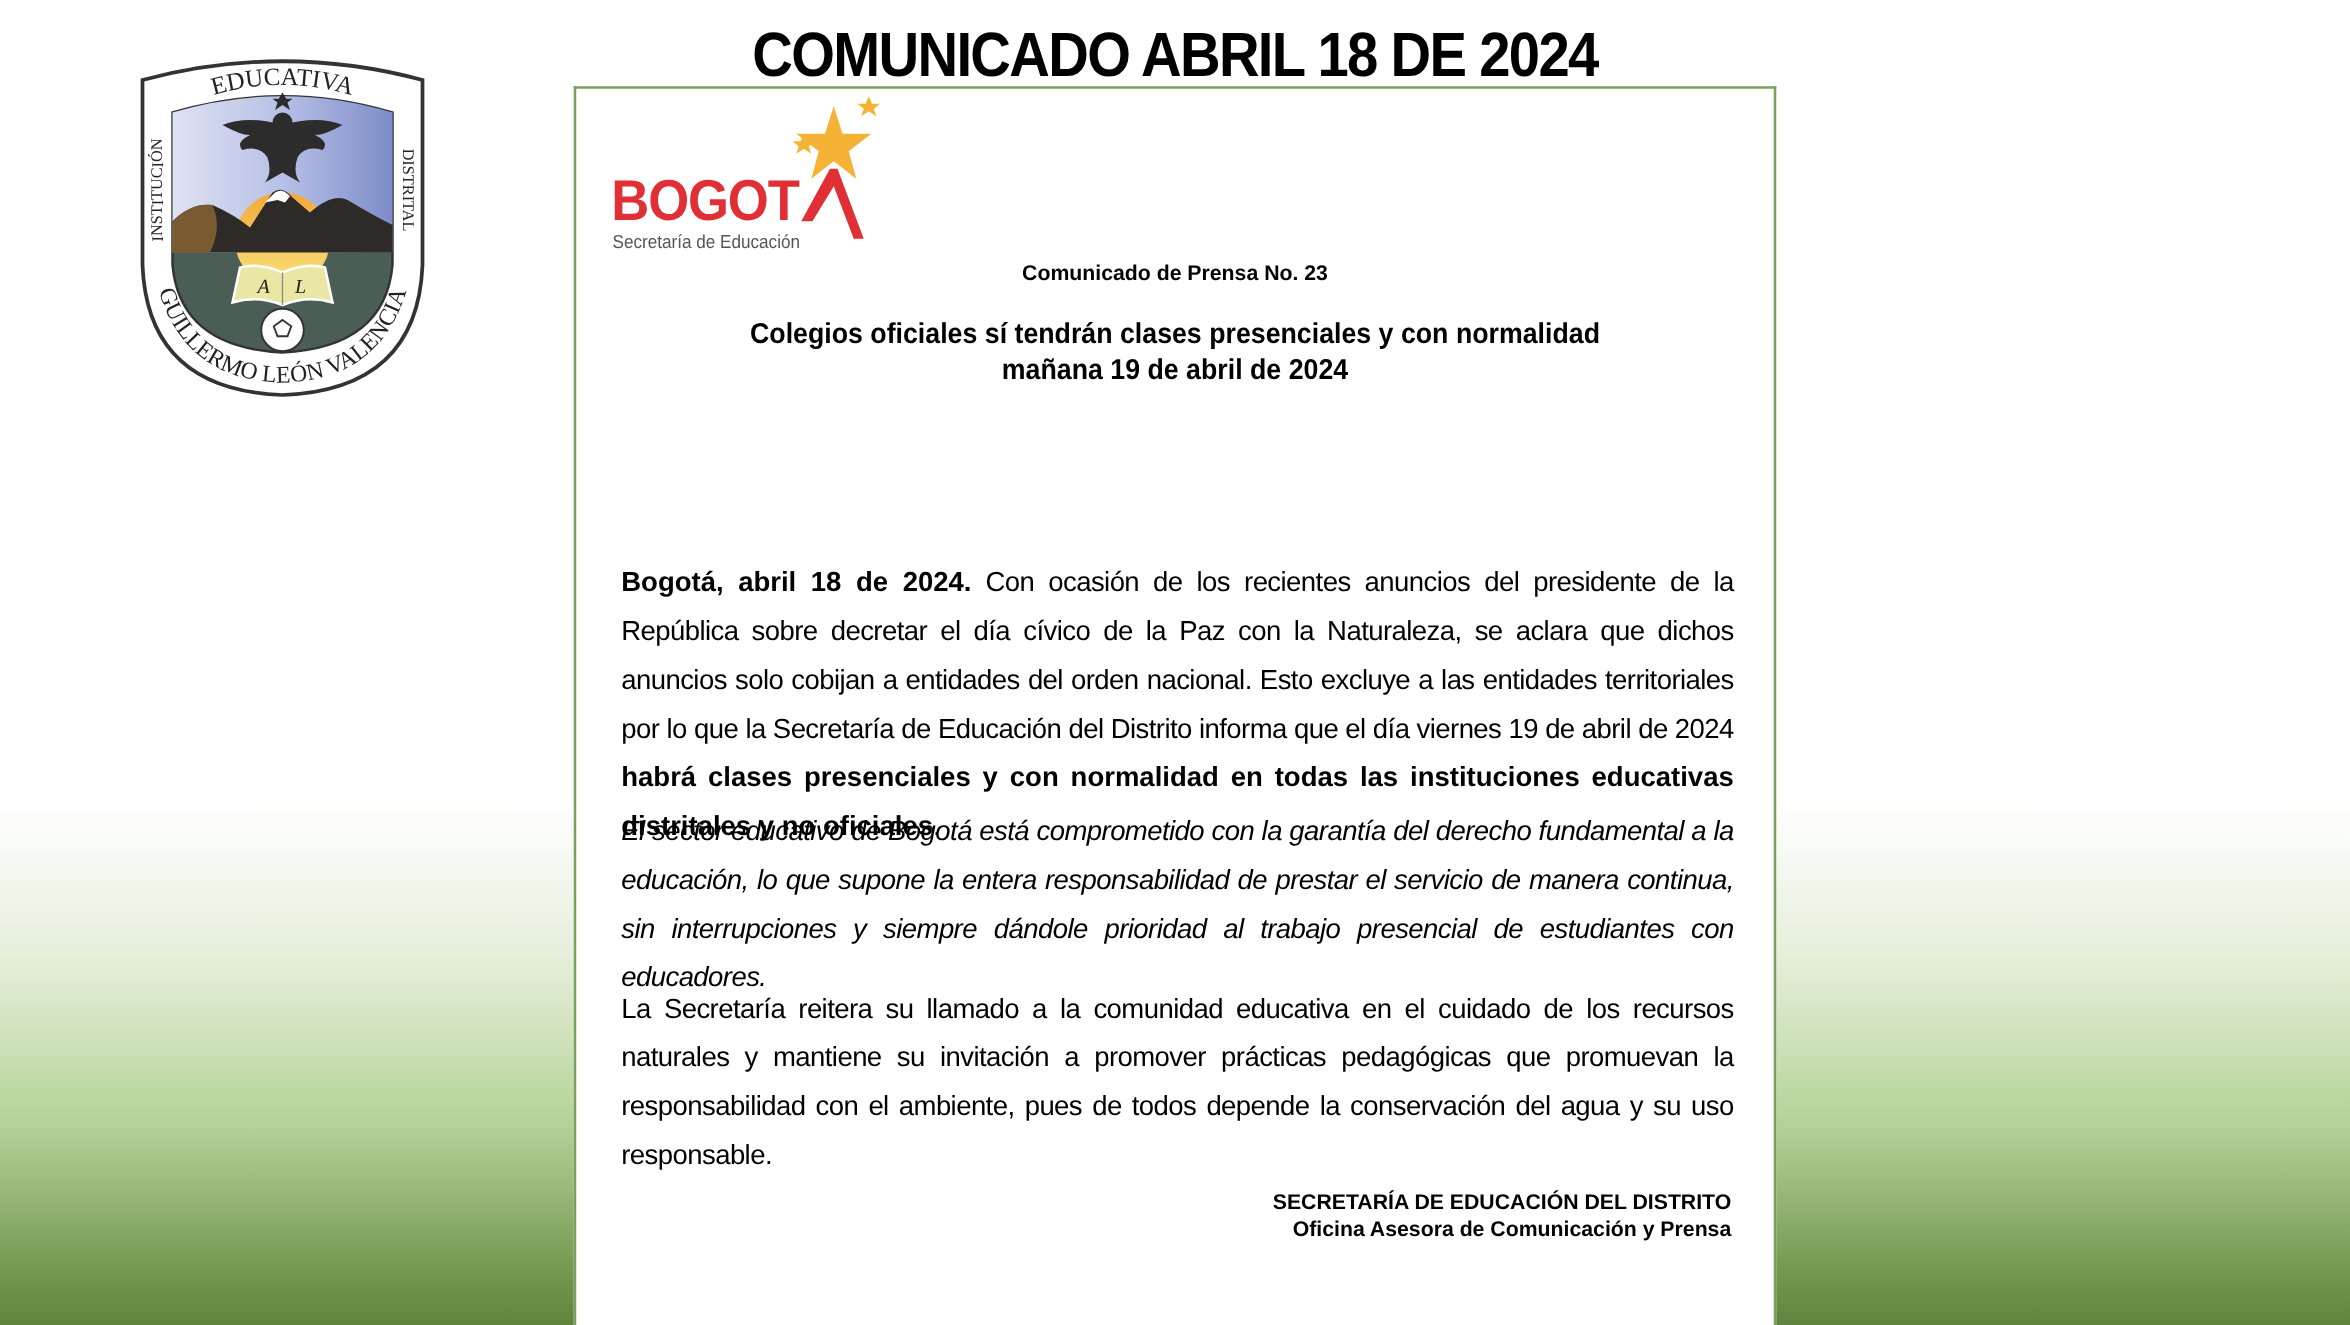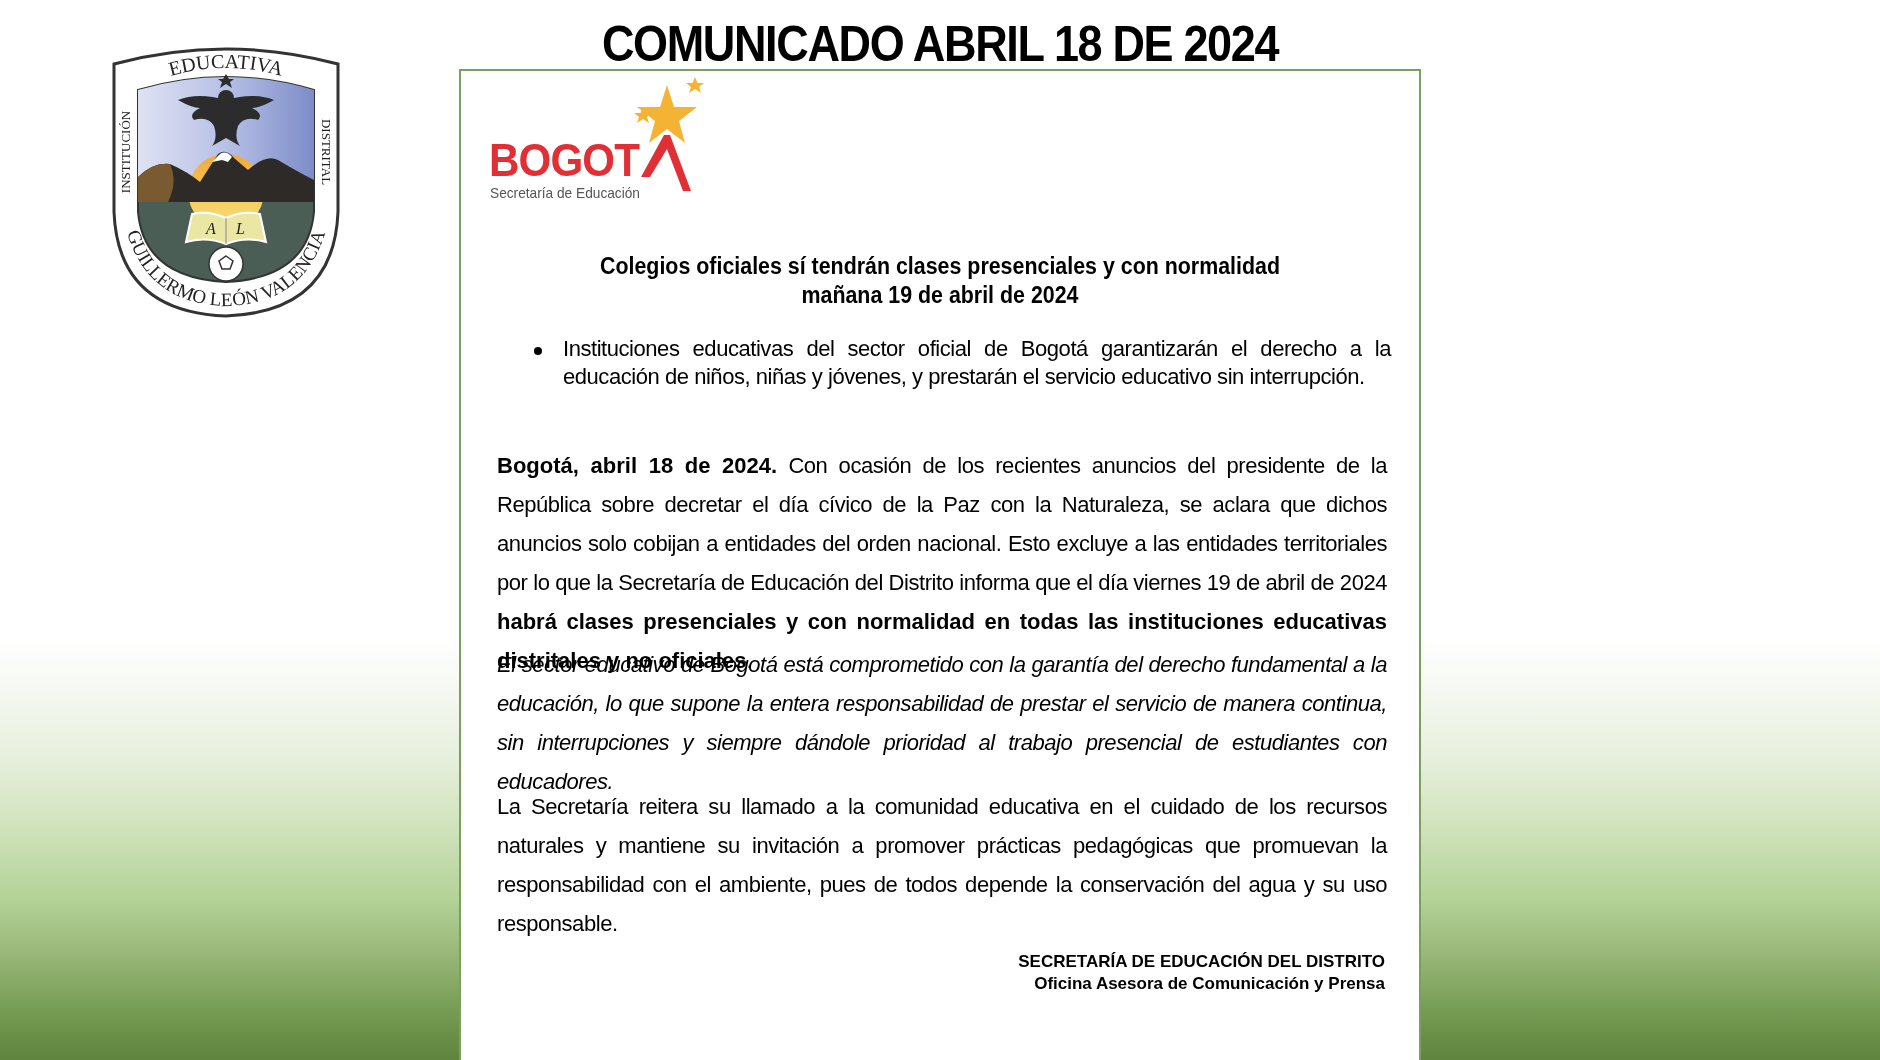--- a/index.html
+++ b/index.html
@@ -125,32 +125,27 @@
     <polygon points="182,8 189,30 212,30 194,44 200,66 182,52 164,66 170,44 152,30 175,30" fill="#f5b335"></polygon>
     <polygon points="210,0 212.5,6 219,6 214,10 216,16 210,12 204,16 206,10 201,6 207.5,6" fill="#f5b335"></polygon>
     <polygon points="158,30 160.5,36 167,36 162,40 164,46 158,42 152,46 154,40 149,36 155.5,36" fill="#f5b335"></polygon>
 
     <text x="4" y="99" font-family="Liberation Sans, sans-serif" font-weight="bold" font-size="46" fill="#e03035" letter-spacing="-1" textLength="150" lengthAdjust="spacingAndGlyphs">BOGOT</text>
     <path d="M 156 100 L 179 58 L 185 58 L 206 114 L 198 114 L 182 72 L 165 100 Z" fill="#e03035"></path>
     <text x="5" y="121" font-family="Liberation Sans, sans-serif" font-size="15" fill="#555" textLength="150" lengthAdjust="spacingAndGlyphs">Secretaría de Educación</text>
   </svg>
 
 
+  <div class="press-number">Comunicado de Prensa No. 23</div>
 
   <div class="headline">
     <div>Colegios oficiales sí tendrán clases presenciales y con normalidad</div>
     <div>mañana 19 de abril de 2024</div>
   </div>
 
-  <ul class="bullet-list">
-    <li>
-      <span class="bullet-dot"></span>
-      <span class="bullet-text">Instituciones educativas del sector oficial de Bogotá garantizarán el derecho a la educación de niños, niñas y jóvenes, y prestarán el servicio educativo sin interrupción.</span>
-    </li>
-  </ul>
 
   <p class="para para1"><b>Bogotá, abril 18 de 2024.</b><span> Con ocasión de los recientes anuncios del presidente de la República sobre decretar el día cívico de la Paz con la Naturaleza, se aclara que dichos anuncios solo cobijan a entidades del orden nacional. Esto excluye a las entidades territoriales por lo que la Secretaría de Educación del Distrito informa que el día viernes 19 de abril de 2024 </span><b>habrá clases presenciales y con normalidad en todas las instituciones educativas distritales y no oficiales</b><span>.</span></p>
 
   <p class="para para2"><span>El sector educativo de Bogotá está comprometido con la garantía del derecho fundamental a la educación, lo que supone la entera responsabilidad de prestar el servicio de manera continua, sin interrupciones y siempre dándole prioridad al trabajo presencial de estudiantes con educadores.</span></p>
 
   <p class="para para3"><span>La Secretaría reitera su llamado a la comunidad educativa en el cuidado de los recursos naturales y mantiene su invitación a promover prácticas pedagógicas que promuevan la responsabilidad con el ambiente, pues de todos depende la conservación del agua y su uso responsable.</span></p>
 
   <div class="signature">
     <div>SECRETARÍA DE EDUCACIÓN DEL DISTRITO</div>
     <div>Oficina Asesora de Comunicación y Prensa</div>

